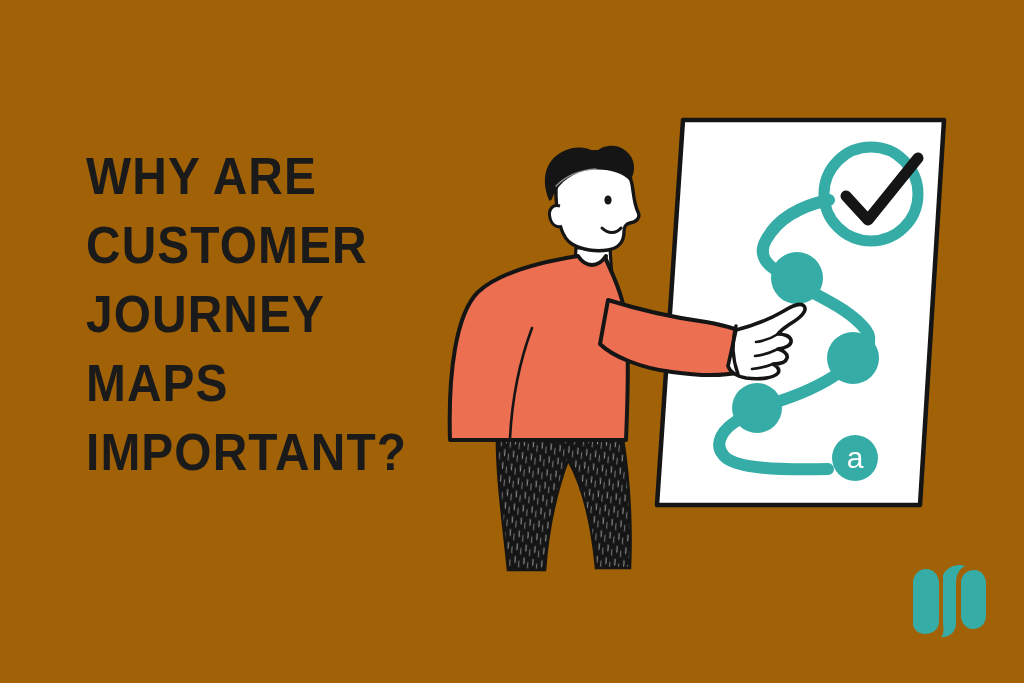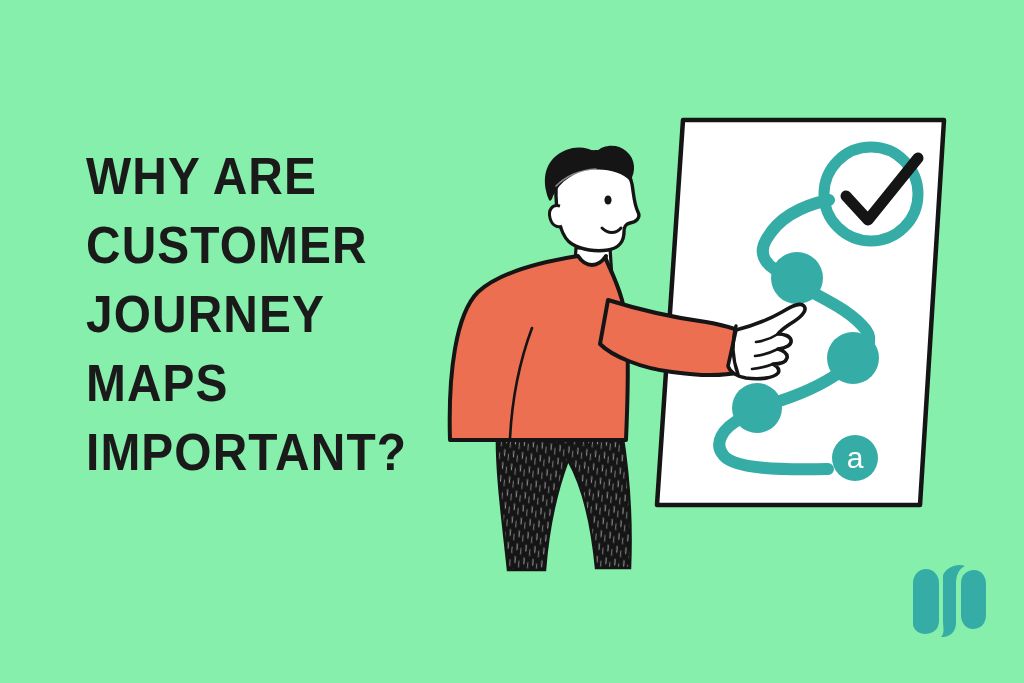--- a/index.html
+++ b/index.html
@@ -11,21 +11,21 @@
     width: 1024px;
     height: 683px;
     overflow: hidden;
     font-family: "Liberation Sans", sans-serif;
   }
 
   #banner {
     position: relative;
     width: 1024px;
     height: 683px;
-    background: #86efac;
+    background: #a16207;
     overflow: hidden;
   }
 
   
   #headline {
     position: absolute;
     left: 86px;
     top: 142px;
     width: 420px;
     z-index: 5;

